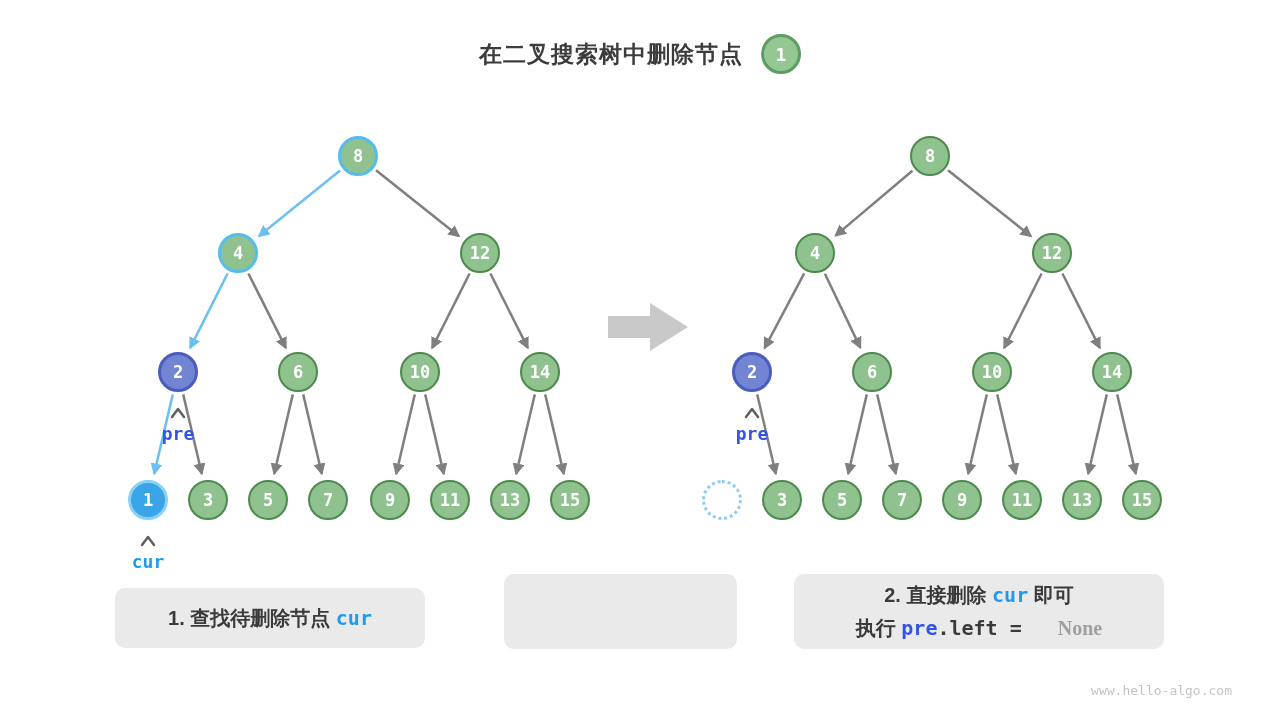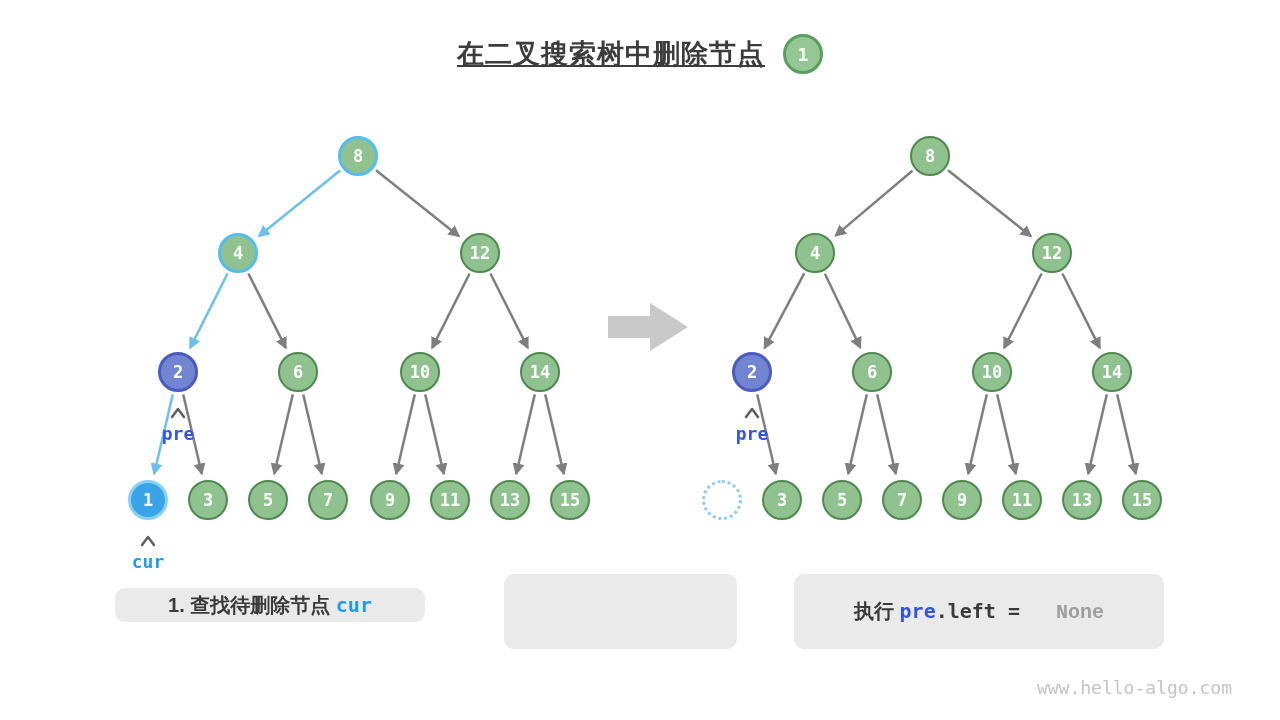--- a/index.html
+++ b/index.html
@@ -12,21 +12,21 @@
   }
   #stage { position:absolute; inset:0; }
   #edge-layer { position:absolute; left:0; top:0; z-index:1; }
 
   .header {
     position:absolute; left:0; right:0; top:32px; height:44px;
     display:flex; align-items:center; justify-content:center; gap:18px;
     z-index:3;
   }
   .page-title {
-    font-size:27px; font-weight:bold; color:#3C3C3C; letter-spacing:1px;text-decoration:underline;
+    font-size:23px; font-weight:bold; color:#3C3C3C; letter-spacing:1px;
   }
   .badge {
     width:40px; height:40px; border-radius:50%;
     background:#94C794; border:3px solid #5B9E5E;
     color:#ffffff; font-family:"DejaVu Sans Mono", monospace; font-weight:bold; font-size:18px;
     display:flex; align-items:center; justify-content:center;
   }
 
   .node {
     position:absolute; width:40px; height:40px; border-radius:50%;
@@ -55,25 +55,25 @@
   .caption {
     position:absolute; background:#EAEAEA; border-radius:10px;
     display:flex; flex-direction:column; align-items:center; justify-content:center;
     font-size:20px; color:#3A3A3A; font-weight:600; z-index:2;
   }
   .caption .line { line-height:33px; white-space:pre; }
   .seg-plain       { color:#3A3A3A; }
   .seg-code-blue   { font-family:"DejaVu Sans Mono", monospace; font-weight:bold; color:#1E9BF0; }
   .seg-code-indigo { font-family:"DejaVu Sans Mono", monospace; font-weight:bold; color:#3353E8; }
   .seg-code-dark   { font-family:"DejaVu Sans Mono", monospace; color:#3A3A3A; }
-  .seg-code-gray   { font-family:Liberation Mono, monospace; color:#9E9E9E;margin-left:24px; }
+  .seg-code-gray   { font-family:Liberation Serif, serif; color:#9E9E9E;margin-left:24px; }
 
   .watermark {
     position:absolute; right:48px; bottom:22px;
-    font-family:"DejaVu Sans Mono", monospace; font-size:18px; color:#C4C4C4;
+    font-family:"DejaVu Sans Mono", monospace; font-size:13px; color:#C4C4C4;
     z-index:2;
   }
 </style>
 </head>
 <body>
 
 <div id="stage">
 
   <svg id="edge-layer" width="1280" height="720">
     <defs>
@@ -150,21 +150,22 @@
     <div class="node green" style="left: 1092px; top: 352px;">14</div>
     <div class="node ghost" style="left: 702px; top: 480px;"></div>
     <div class="node green" style="left: 762px; top: 480px;">3</div>
     <div class="node green" style="left: 822px; top: 480px;">5</div>
     <div class="node green" style="left: 882px; top: 480px;">7</div>
     <div class="node green" style="left: 942px; top: 480px;">9</div>
     <div class="node green" style="left: 1002px; top: 480px;">11</div>
     <div class="node green" style="left: 1062px; top: 480px;">13</div>
     <div class="node green" style="left: 1122px; top: 480px;">15</div>
     <div class="tree-label indigo" style="left: 752px; top: 433px;">pre</div>
-    <div class="caption" style="left: 115px; top: 588px; width: 310px; height: 34px;">
+    <div class="caption" style="left: 115px; top: 588px; width: 310px; height: 60px;">
       <div class="line"><span class="seg-plain">1. 查找待删除节点 </span><span class="seg-code-blue">cur</span></div>
     </div>
     <div class="caption" style="left: 504px; top: 574px; width: 233px; height: 75px;">
     </div>
     <div class="caption" style="left: 794px; top: 574px; width: 370px; height: 75px;">
+      <div class="line"><span class="seg-plain">2. 直接删除 </span><span class="seg-code-blue">cur</span><span class="seg-plain"> 即可</span></div>
       <div class="line"><span class="seg-plain">执行 </span><span class="seg-code-indigo">pre</span><span class="seg-code-dark">.left = </span><span class="seg-code-gray">None</span></div>
     </div>
   </div>
 
 </body></html>

